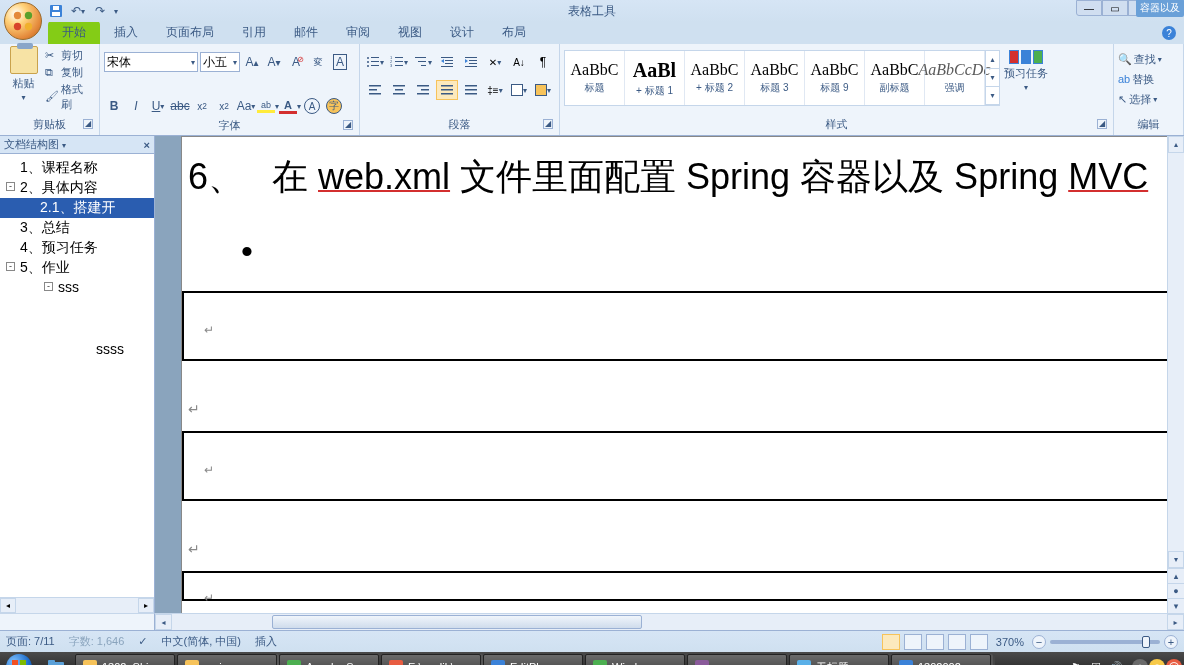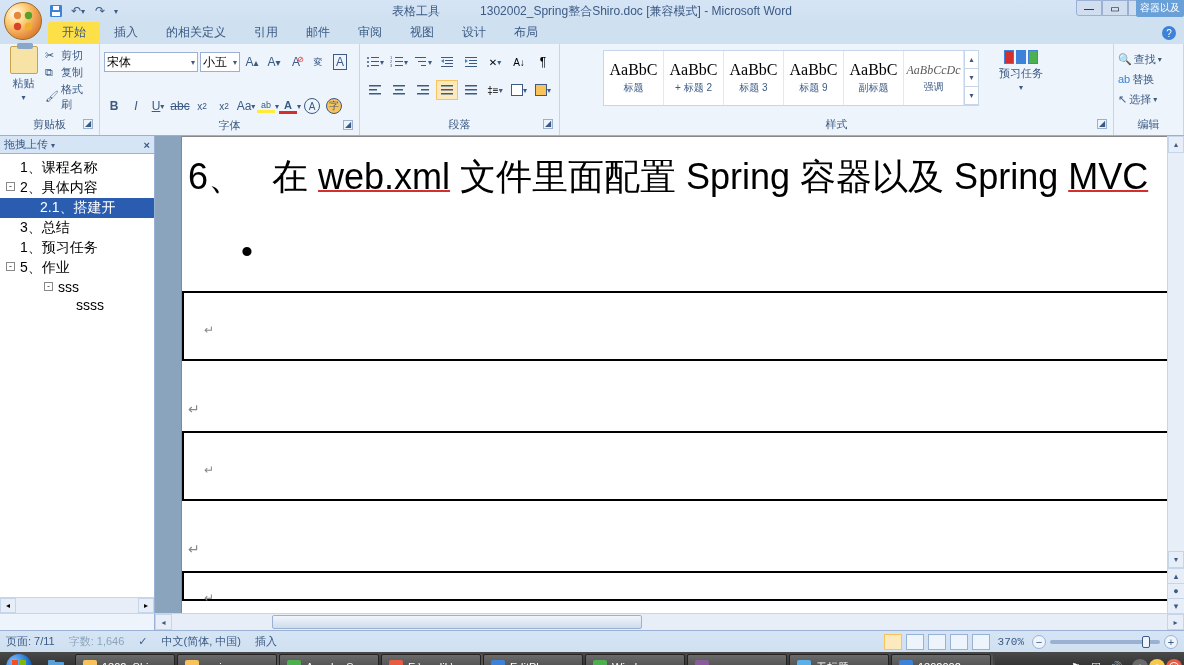--- a/index.html
+++ b/index.html
@@ -16,21 +16,21 @@
 .doc-title { color:#3b5a84; }
 .win-ctrls { position:absolute; right:2px; top:0; display:flex; }
 .win-ctrls div { width:26px; height:16px; background:#d0def0; border:1px solid #9bb1d4; display:flex; align-items:center; justify-content:center; font-size:10px; }
 .win-ctrls .min { border-radius:0 0 0 3px; }
 .cloud-badge { width:22px; height:18px; background:#39b6e8; border-radius:2px; display:flex; align-items:center; justify-content:center; color:#fff; margin-left:2px; }
 .drag-upload { position:absolute; right:1px; top:0; background:#6aa0d8; color:#fff; font-size:10px; padding:2px 4px; border-radius:2px; transform:translateX(0); z-index:200; }
 
 
 .ribbon-tabs { height:22px; background:#cfe0f0; display:flex; align-items:flex-end; padding-left:48px; }
 .ribbon-tab { padding:3px 14px; color:#3b5a84; cursor:pointer; }
-.ribbon-tab.active { background:#fde047; border-radius:4px 4px 0 0; color:#3b5a84; }
+.ribbon-tab.active { background:#84cc16; border-radius:4px 4px 0 0; color:#3b5a84; }
 .help-icon { position:absolute; right:8px; top:26px; width:14px; height:14px; border-radius:50%; background:#3b82d8; color:#fff; font-size:10px; display:flex; align-items:center; justify-content:center; }
 
 
 .ribbon { height:92px; background:#eef4fb; border-bottom:1px solid #9bb1d4; display:flex; }
 .ribbon-group { border-right:1px solid #c5d6ea; padding:2px 4px 0; display:flex; flex-direction:column; }
 .ribbon-group-content { flex:1; display:flex; align-items:flex-start; }
 .ribbon-group-label { height:18px; text-align:center; font-size:11px; color:#3b5a84; position:relative; }
 .ribbon-group-label .dlg { position:absolute; right:2px; top:2px; width:10px; height:10px; border:1px solid #9bb1d4; font-size:8px; line-height:8px; color:#3b5a84; }
 
 
@@ -57,21 +57,21 @@
 
 .para-grp { width:200px; }
 .para-btn { width:22px; height:20px; display:flex; align-items:center; justify-content:center; }
 .para-btn svg { width:14px; height:14px; }
 
 
 .styles-grp { flex:1; }
 .styles-gallery { display:flex; gap:0; height:56px; border:1px solid #c5d6ea; background:#fff; overflow:hidden; }
 .style-item { width:60px; border-right:1px solid #e0e8f3; display:flex; flex-direction:column; align-items:center; justify-content:center; }
 .style-preview { font-family:"Times New Roman",serif; font-size:16px; white-space:nowrap; }
-.style-item.emph .style-preview { font-style:italic; color:#5a5a5a; font-size:12px; }
+.style-item.emph .style-preview { font-style:italic; color:#5a5a5a; font-size:16px; }
 .style-label { font-size:10px; color:#3b5a84; margin-top:2px; }
 .styles-scroll { width:14px; display:flex; flex-direction:column; border-left:1px solid #c5d6ea; }
 .styles-scroll div { flex:1; border-bottom:1px solid #c5d6ea; display:flex; align-items:center; justify-content:center; font-size:8px; color:#3b5a84; }
 .change-style { width:44px; display:flex; flex-direction:column; align-items:center; justify-content:center; gap:2px; font-size:11px; color:#3b5a84; }
 .change-style-icon { display:flex; }
 .change-style-icon span { width:10px; height:14px; border:1px solid #3b82d8; margin:0 1px; }
 
 
 .edit-grp { width:70px; }
 .edit-item { display:flex; align-items:center; gap:2px; font-size:11px; color:#3b5a84; height:18px; }
@@ -80,21 +80,21 @@
 .body-area { display:flex; height: calc(665px - 22px - 22px - 92px - 22px - 30px); position:relative; }
 
 
 .nav-pane { width:155px; background:#eef4fb; border-right:1px solid #9bb1d4; display:flex; flex-direction:column; }
 .nav-header { height:18px; background:#d6e5f5; border-bottom:1px solid #9bb1d4; display:flex; align-items:center; padding:0 4px; font-size:11px; color:#3b5a84; justify-content:space-between; }
 .nav-header .x { font-weight:bold; cursor:pointer; }
 .nav-tree { flex:1; overflow:auto; background:#fff; font-size:14px; font-family:"SimSun",serif; padding:4px 0; }
 .nav-item { padding:1px 4px 1px 20px; white-space:nowrap; position:relative; cursor:pointer; }
 .nav-item.l2 { padding-left:40px; }
 .nav-item.l3 { padding-left:58px; }
-.nav-item.l4 { padding-left:76px; }
+.nav-item.l4 { padding-left:96px;margin-top:44px; }
 .nav-item.selected { background:#2a5db0; color:#fff; }
 .nav-item .exp { position:absolute; left:6px; top:4px; width:9px; height:9px; border:1px solid #888; font-size:9px; line-height:7px; text-align:center; background:#fff; color:#333; }
 .nav-item.l3 .exp { left:44px; }
 .nav-scroll { height:16px; background:#e7eef8; border-top:1px solid #c5d6ea; display:flex; }
 .nav-scroll .track { flex:1; position:relative; }
 .nav-scroll .btn { width:16px; border:1px solid #c5d6ea; display:flex; align-items:center; justify-content:center; font-size:8px; }
 
 
 .doc-wrap { flex:1; background:#8aa4bd; position:relative; overflow:hidden; }
 .doc-page { position:absolute; left:26px; top:0; width:1140px; background:#fff; border:1px solid #888; min-height:600px; padding:10px 0; }
@@ -166,35 +166,34 @@
           <rect x="3" y="8" width="8" height="4" fill="#fff"></rect>
           <rect x="4" y="2" width="6" height="4" fill="#fff"></rect>
         </svg>
       </span>
     <span class="qat-icon">↶<span class="dd-arrow">▾</span></span>
     <span class="qat-icon">↷</span>
     <span class="dd-arrow">▾</span>
   </div>
   <div class="title-center">
     <span class="table-tool">表格工具</span>
-    <span class="doc-title">1302002_Spring整合Shiro.doc [兼容模式] - Microsoft Word</span>
   </div>
   <div class="win-ctrls">
     <div class="min">—</div>
     <div>▭</div>
     <div>✕</div>
     <div class="cloud-badge">☁</div>
   </div>
   <div class="drag-upload" style="top:-1px;right:0;">容器以及</div>
 </div>
 
 <div class="ribbon-tabs">
   <div class="ribbon-tab active">开始</div>
   <div class="ribbon-tab">插入</div>
-  <div class="ribbon-tab">的相关定义</div>
+  <div class="ribbon-tab">页面布局</div>
   <div class="ribbon-tab">引用</div>
   <div class="ribbon-tab">邮件</div>
   <div class="ribbon-tab">审阅</div>
   <div class="ribbon-tab">视图</div>
   <div class="ribbon-tab">设计</div>
   <div class="ribbon-tab">布局</div>
   <div class="help-icon">?</div>
 </div>
 
 <div class="ribbon">
@@ -398,25 +397,29 @@
         <div class="para-btn">
             <span style="width:12px;height:12px;border:1px solid #3b5a84;background:linear-gradient(#f7c35a,#f7c35a);"></span>
             <span class="dd-arrow">▾</span>
           </div>
       </div>
     </div>
     <div class="ribbon-group-label"><span>段落</span><span class="dlg">◢</span></div>
   </div>
 
   <div class="ribbon-group styles-grp">
-    <div class="ribbon-group-content" style="padding-top:4px;gap:20px;margin-left:39px;">
+    <div class="ribbon-group-content" style="padding-top:4px;gap:4px;">
       <div class="styles-gallery">
         <div class="style-item">
             <div class="style-preview">AaBbC</div>
             <div class="style-label">标题</div>
+          </div>
+        <div class="style-item">
+            <div class="style-preview" style="font-weight:bold;font-size:20px;">AaBl</div>
+            <div class="style-label">+ 标题 1</div>
           </div>
         <div class="style-item">
             <div class="style-preview">AaBbC</div>
             <div class="style-label">+ 标题 2</div>
           </div>
         <div class="style-item">
             <div class="style-preview">AaBbC</div>
             <div class="style-label">标题 3</div>
           </div>
         <div class="style-item">
@@ -467,29 +470,29 @@
           <span class="dd-arrow">▾</span>
         </div>
     </div>
     <div class="ribbon-group-label"><span>编辑</span></div>
   </div>
 </div>
 
 <div class="body-area">
   <div class="nav-pane">
     <div class="nav-header">
-      <span><span>拖拽上传</span> <span class="dd-arrow">▾</span></span>
+      <span><span>文档结构图</span> <span class="dd-arrow">▾</span></span>
       <span class="x">×</span>
     </div>
     <div class="nav-tree" id="nav-tree">
         <div class="nav-item "><span>1、课程名称</span></div>
         <div class="nav-item "><span class="exp">-</span><span>2、具体内容</span></div>
         <div class="nav-item l2 selected"><span>2.1、搭建开</span></div>
         <div class="nav-item "><span>3、总结</span></div>
-        <div class="nav-item "><span>1、预习任务</span></div>
+        <div class="nav-item "><span>4、预习任务</span></div>
         <div class="nav-item "><span class="exp">-</span><span>5、作业</span></div>
         <div class="nav-item l3"><span class="exp">-</span><span>sss</span></div>
         <div class="nav-item l4"><span>ssss</span></div>
       </div>
     <div class="nav-scroll">
       <div class="btn">◂</div>
       <div class="track"></div>
       <div class="btn">▸</div>
     </div>
   </div>
@@ -540,21 +543,21 @@
   <span style="color:#8aa4bd;">字数: 1,646</span>
   <span>✓</span>
   <span>中文(简体, 中国)</span>
   <span>插入</span>
   <div class="right">
     <div class="view-btn active"></div>
     <div class="view-btn"></div>
     <div class="view-btn"></div>
     <div class="view-btn"></div>
     <div class="view-btn"></div>
-    <span style="margin:12px 4px;font-family:Liberation Mono, monospace;">370%</span>
+    <span style="margin:12px 4px;">370%</span>
     <div class="zoom-btn">−</div>
     <div class="zoom-slider">
         <div class="thumb"></div>
       </div>
     <div class="zoom-btn">+</div>
   </div>
 </div>
 
 <div class="taskbar">
   <div class="start">

